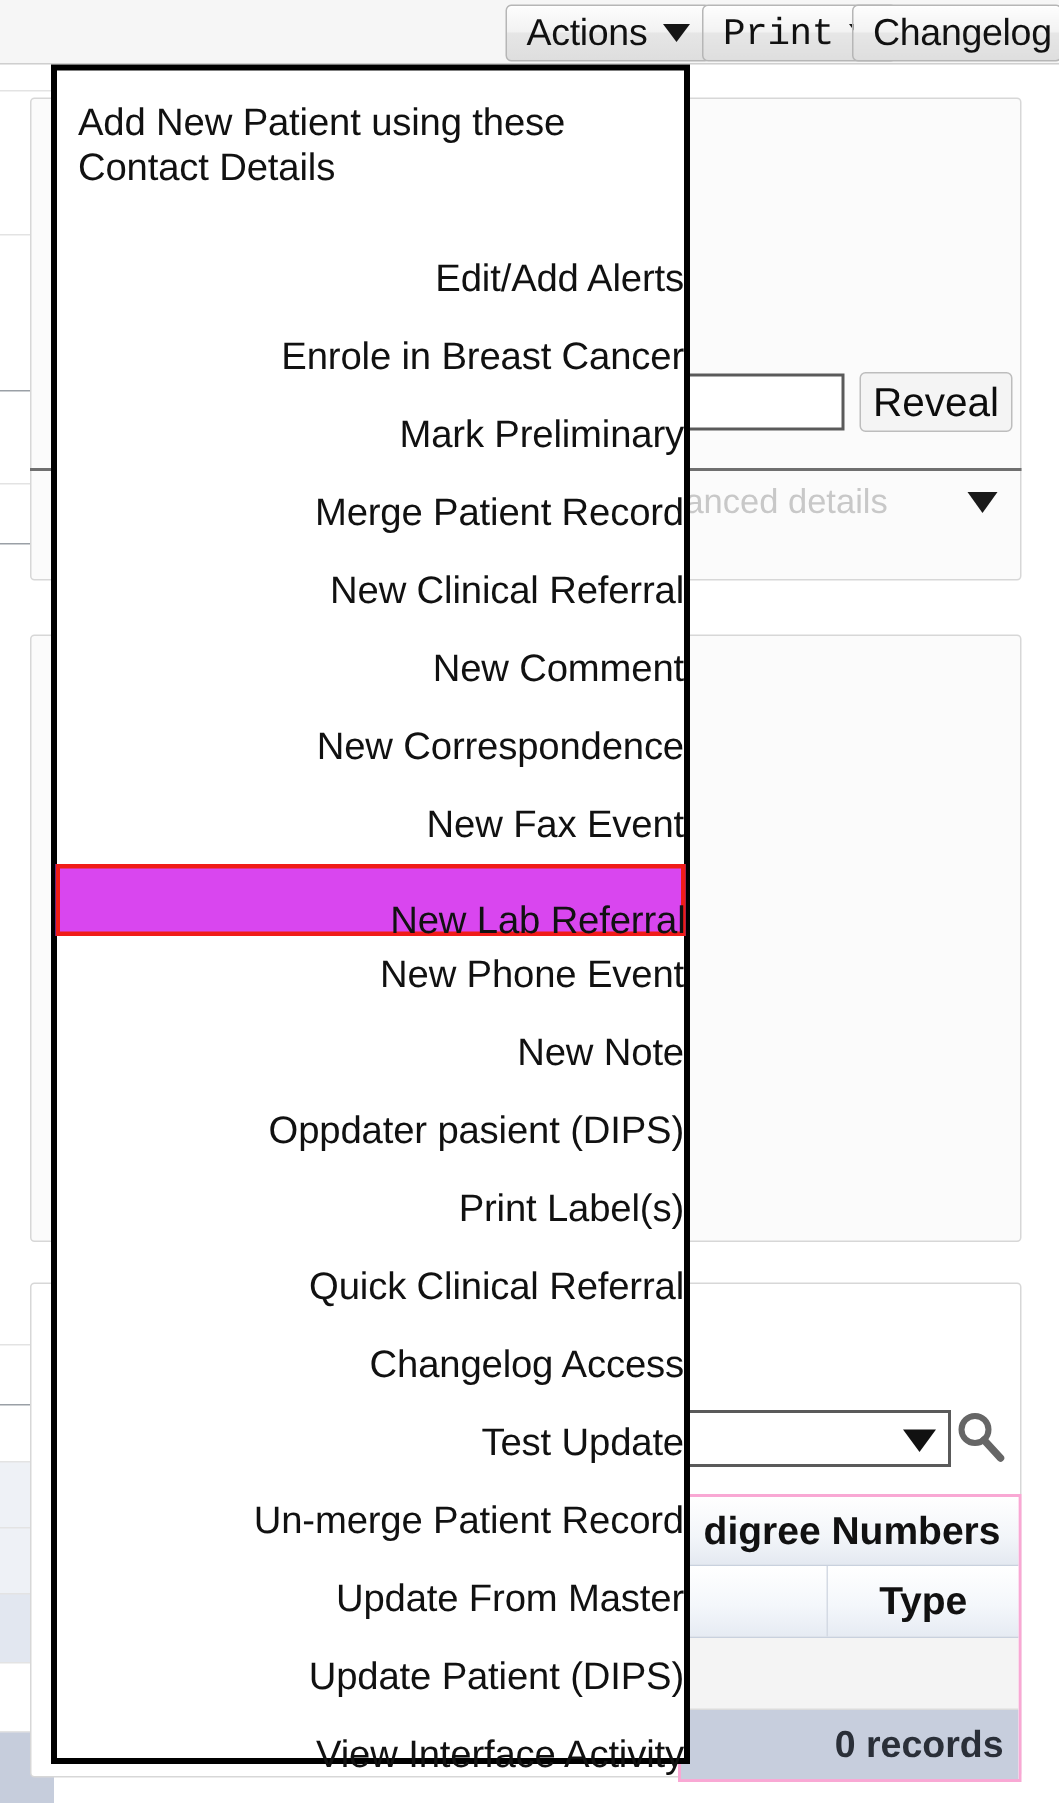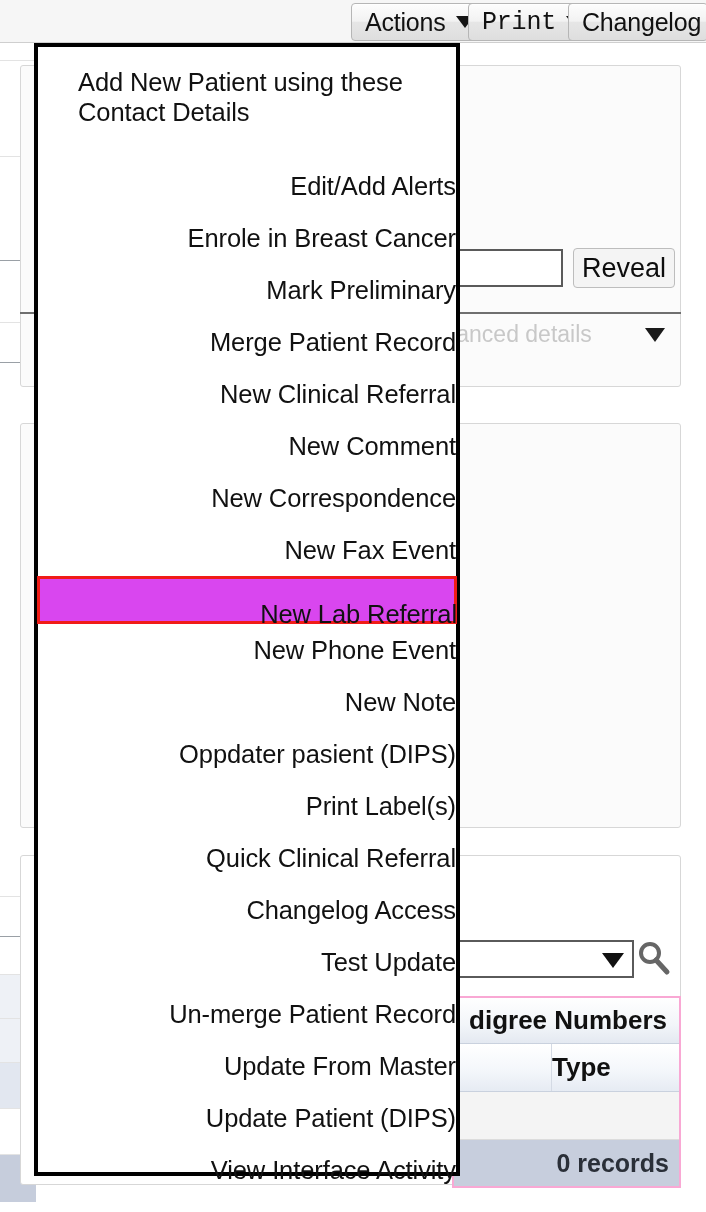--- a/index.html
+++ b/index.html
@@ -49,21 +49,21 @@
     background: linear-gradient(to bottom, #fdfdfd 0%, #f2f2f2 48%, #e6e6e6 50%, #dedede 100%);
     border: 1px solid #b6b6b6;
     border-radius: 4px;
     box-shadow: 0 1px 0 rgba(255,255,255,0.85) inset;
     font-size: 25px;
     color: #111111;
     white-space: nowrap;
     letter-spacing: -0.2px;
   }
 
-  .tbtn-actions { left: 337px; margin-left: 14px; }
+  .tbtn-actions { left: 337px; }
   .tbtn-print   { left: 468px; font-family: Liberation Mono, monospace; }
   .tbtn-changelog { left: 568px; padding-right: 6px; }
 
   .caret-down {
     width: 0; height: 0;
     border-left: 9px solid transparent;
     border-right: 9px solid transparent;
     border-top: 12px solid #151515;
     display: inline-block;
   }
@@ -216,21 +216,21 @@
     background: linear-gradient(to bottom, #ffffff 0%, #f4f7fb 55%, #e6ebf3 100%);
     border-bottom: 1px solid #c9d1de;
   }
   .grid-head .cell-a {
     width: 98px;
     border-right: 1px solid #d4dae4;
     height: 100%;
   }
   .grid-head .cell-b {
     flex: 1;
-    text-align: left;
+    text-align: center;
     font-size: 26px;
     font-weight: bold;
     color: #111111;
   }
 
   .grid-body {
     height: 48px;
     background: #f4f4f4;
     border-bottom: 1px solid #dcdcdc;
   }
@@ -276,21 +276,21 @@
     line-height: 30px;
     color: #111111;
     letter-spacing: -0.1px;
     white-space: normal;
   }
 
   .menu-item .mi-label { display: block; }
 
   
   .mi-row   { height: 52px; padding-top: 11px; text-align: right; }
-  .mi-row2  { height: 104px; padding-top: 11px; margin-left: 26px; }
+  .mi-row2  { height: 104px; padding-top: 11px; }
 
   .menu-item.highlight {
     background: #d946ef;
     box-shadow: inset 0 0 0 3px #f01c18;
     height: 48px;
     padding-top: 23px;
     margin: 0 -1px;
   }
 
   .menu-item.highlight .mi-label { color: #111111; }

